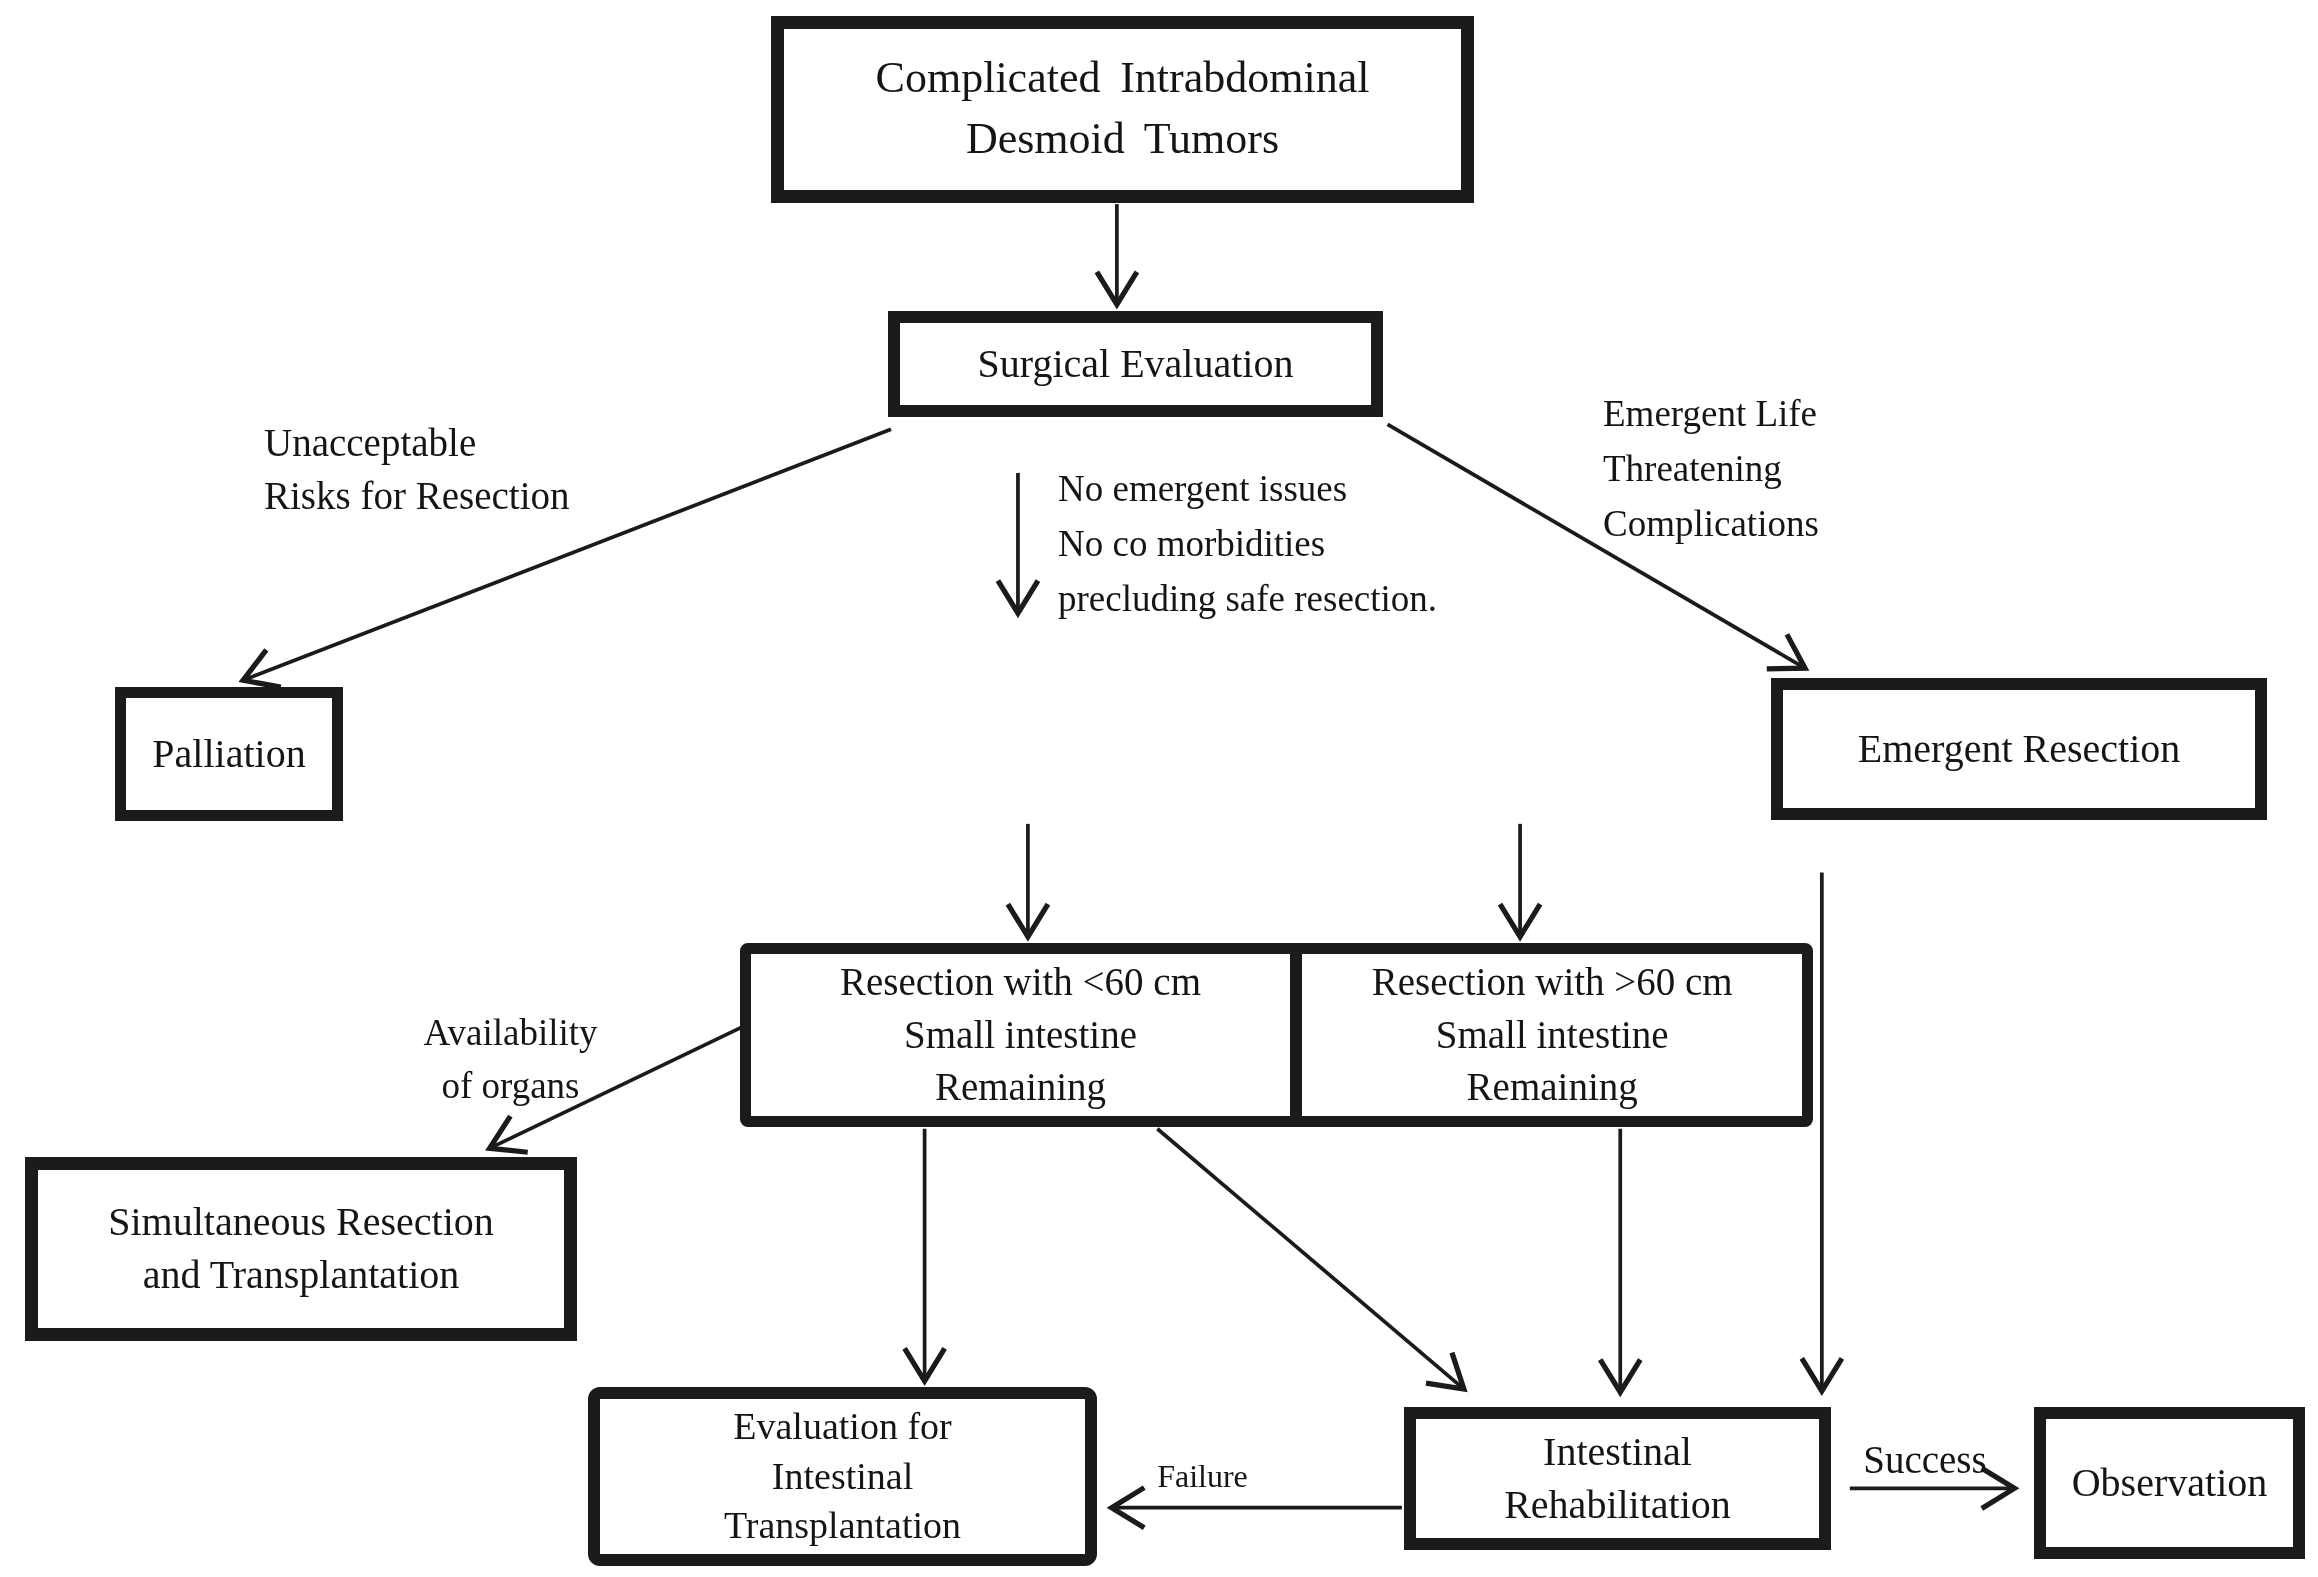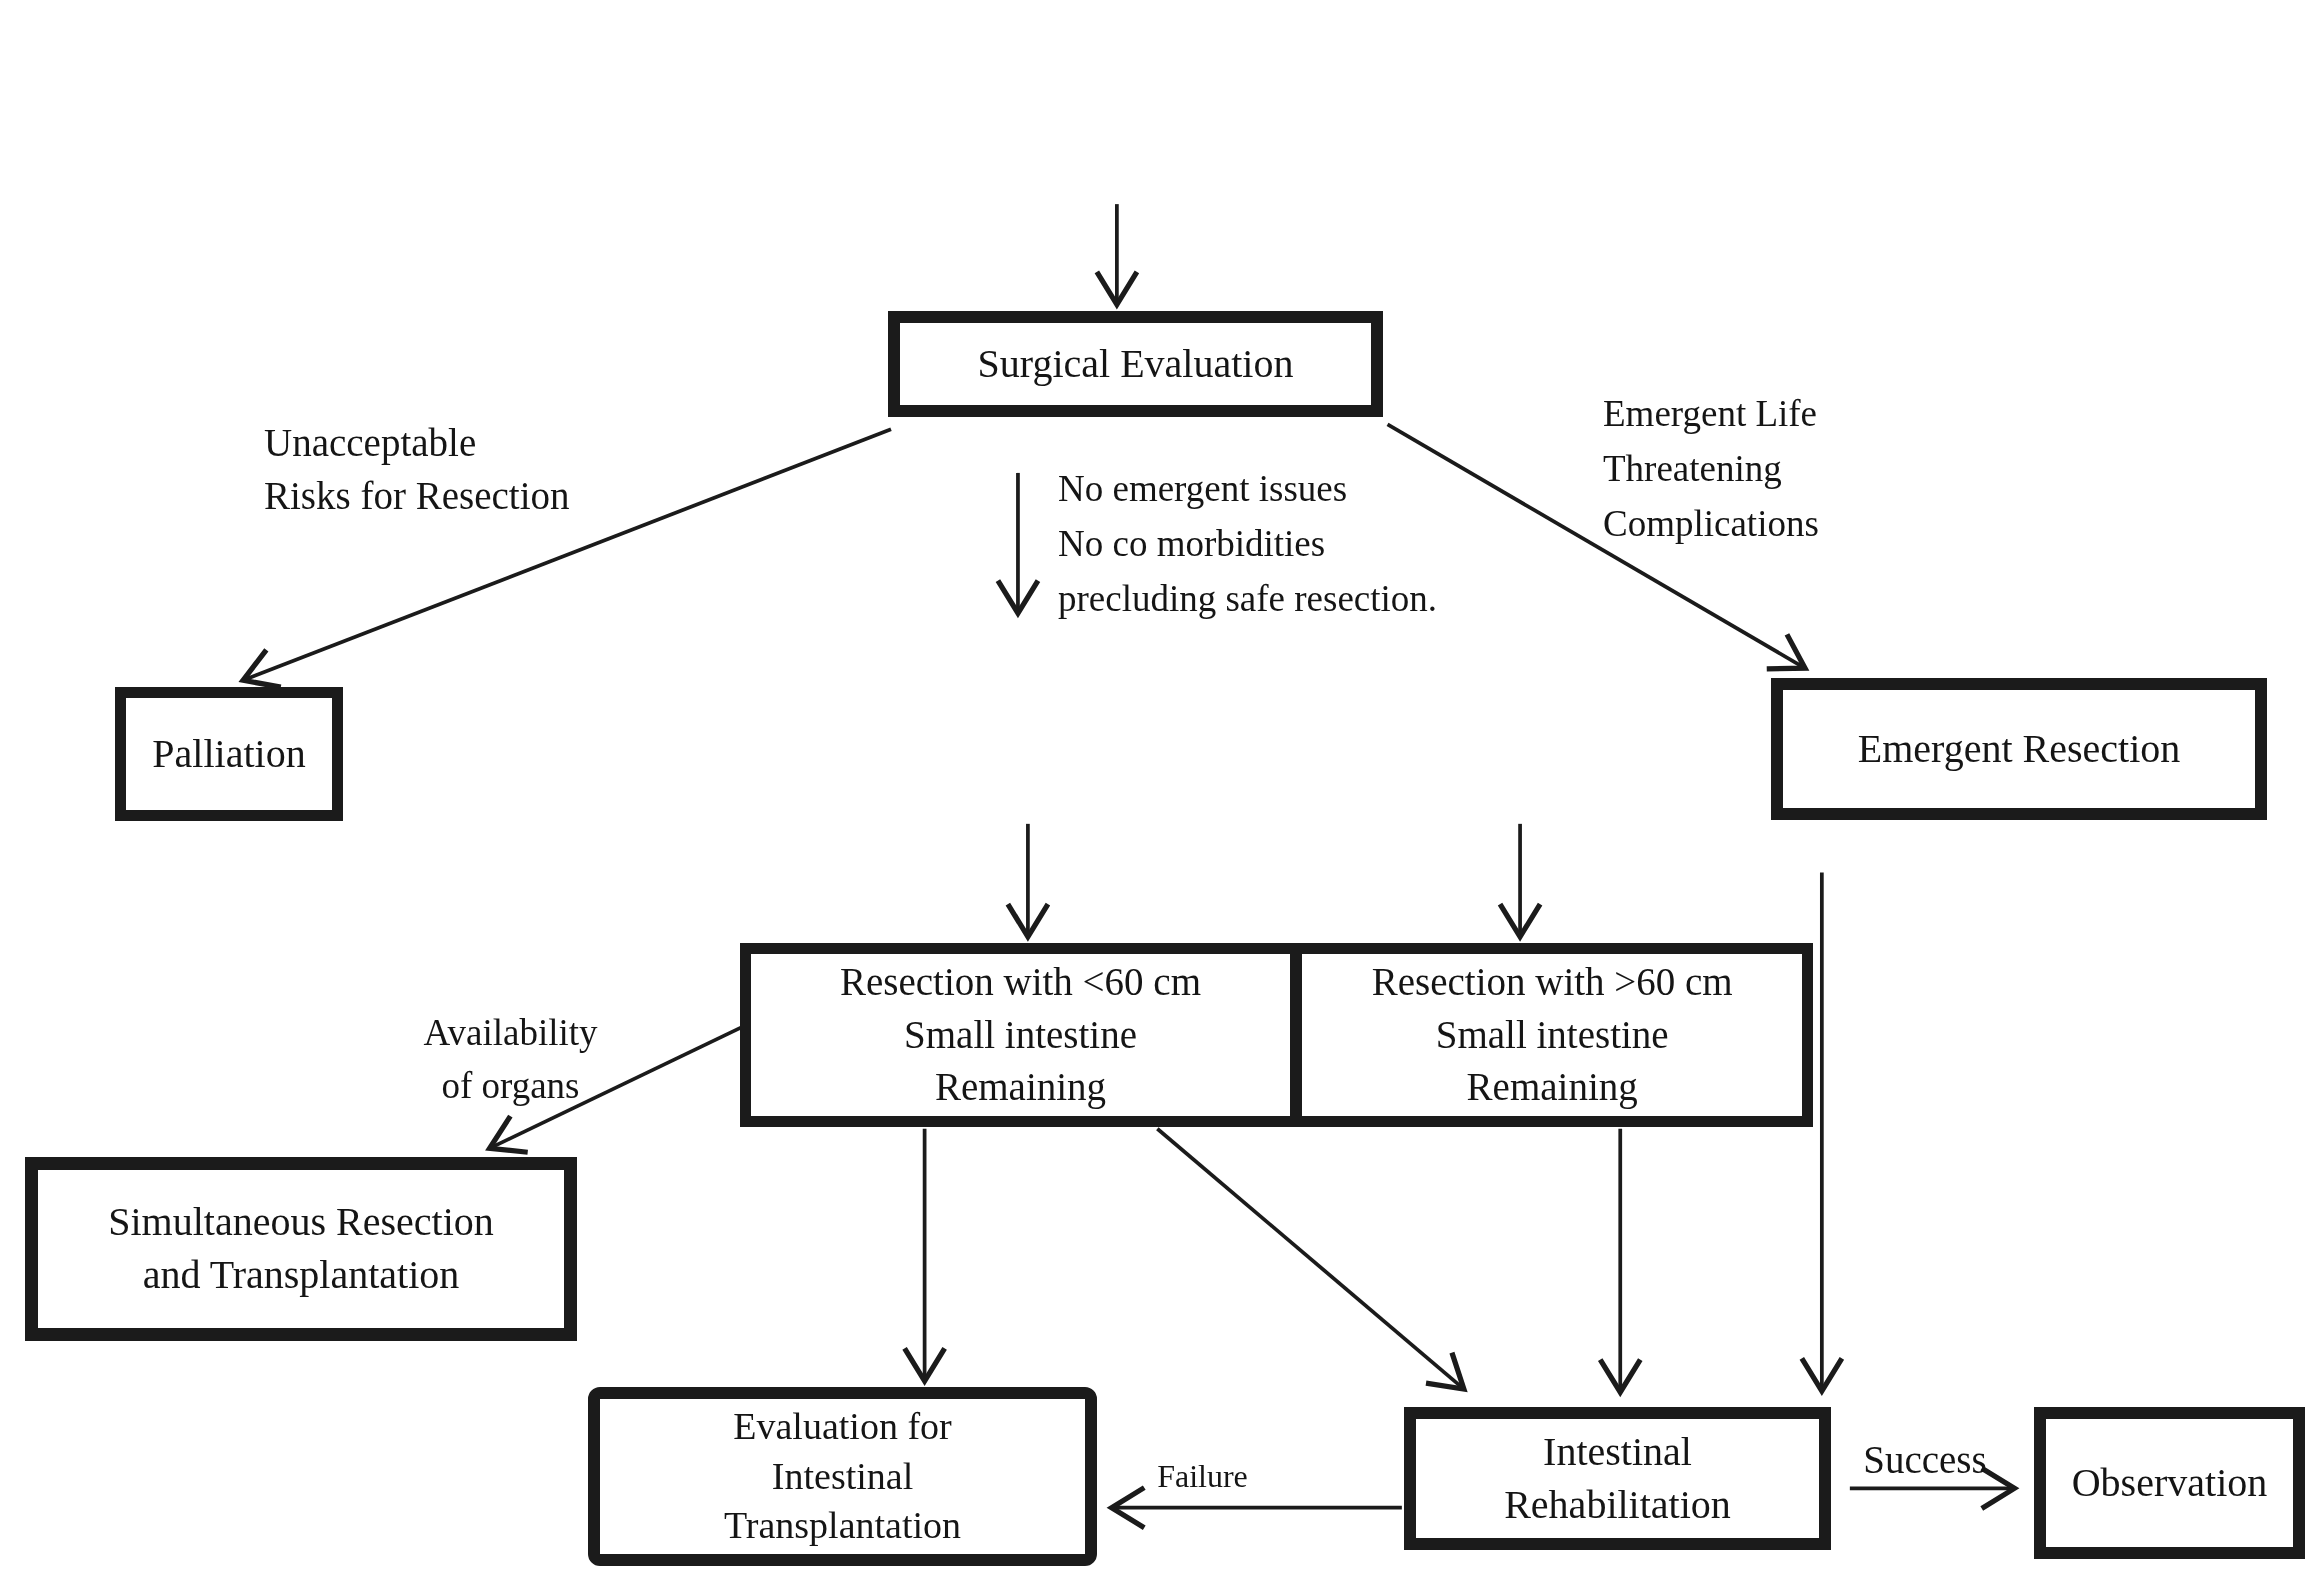--- a/index.html
+++ b/index.html
@@ -51,21 +51,21 @@
     stroke: #1b1b1b;
     stroke-width: 6;
     fill: none;
   }
   
   #n-top          { left:771px; top:15.6px;   width:703px; height:187px; border-width:13.7px; font-size:44px; line-height:1.38; word-spacing:8.7px; }
   #n-surgical     { left:888px; top:311px;  width:495px;  height:106px; }
   #n-palliation   { left:115px;  top:687px; width:228px;  height:134px; border-width:11.2px; }
   #n-elective     { left:840px; top:678px; width:771px; height:143px; border-width:13.7px; }
   #n-emergent     { left:1771px; top:678px; width:496px;  height:142px;font-family:Liberation Serif, serif; }
-  #n-resect-group { left:740px; top:943px; width:1073px; height:184px; border-width:11.2px; padding:0; display:flex; align-items:stretch; font-size:39px; line-height:1.35; }
+  #n-resect-group { left:740px; top:943px; width:1073px; height:184px; border-width:11.2px; padding:0; display:flex; align-items:stretch; font-size:39px; line-height:1.35;border-radius:8px; }
   .resect-cell    { flex:0 0 auto; display:flex; align-items:center; justify-content:center; text-align:center; white-space:pre-line; }
   #cell-lt60      { width:539px; }
   #divider        { width:12.4px; background:#1b1b1b; }
   #cell-gt60      { flex:1 1 auto; }
   #n-simultaneous { left:25px;   top:1157px; width:552px;  height:184px; border-width:13.7px; }
   #n-evaluation   { left:588px;  top:1387px; width:509px;  height:179px; font-size:38px; line-height:1.3; overflow:visible;border-radius:12px; }
   #n-rehab        { left:1404px; top:1407px; width:427px;  height:143px; }
   #n-observation  { left:2034px; top:1407px; width:271px;  height:152px; }
   
   #a-unacceptable { left:264px;  top:416px;  line-height:1.36; font-size:39px; }
@@ -94,20 +94,22 @@
     <line x1="2443" y1="1324" x2="2443" y2="1502" stroke-width="5" marker-end="url(#ah)"></line>
     <line x1="1194" y1="1650" x2="790" y2="1844" marker-end="url(#ah)"></line>
     <line x1="1486" y1="1814" x2="1486" y2="2216" stroke-width="5" marker-end="url(#ah)"></line>
     <line x1="1860" y1="1814" x2="2350" y2="2230" stroke-width="5" marker-end="url(#ah)"></line>
     <line x1="2604" y1="1814" x2="2604" y2="2234" stroke-width="5" marker-end="url(#ah)"></line>
     <line x1="2928" y1="1402" x2="2928" y2="2232" stroke-width="5" marker-end="url(#ah)"></line>
     <line x1="2253" y1="2423" x2="1790" y2="2423" stroke-width="7" marker-end="url(#ah)"></line>
     <line x1="2973" y1="2392" x2="3234" y2="2392" stroke-width="7" marker-end="url(#ah)"></line>
   </svg>
 
+  <div class="node" id="n-top">Complicated Intrabdominal
+Desmoid Tumors</div>
   <div class="node" id="n-surgical">Surgical Evaluation</div>
   <div class="node" id="n-palliation">Palliation</div>
   <div class="node" id="n-emergent">Emergent Resection</div>
 
   <div class="node" id="n-resect-group">
     <div class="resect-cell" id="cell-lt60">Resection with &lt;60 cm
 Small intestine
 Remaining</div>
     <div id="divider"></div>
     <div class="resect-cell" id="cell-gt60">Resection with &gt;60 cm

